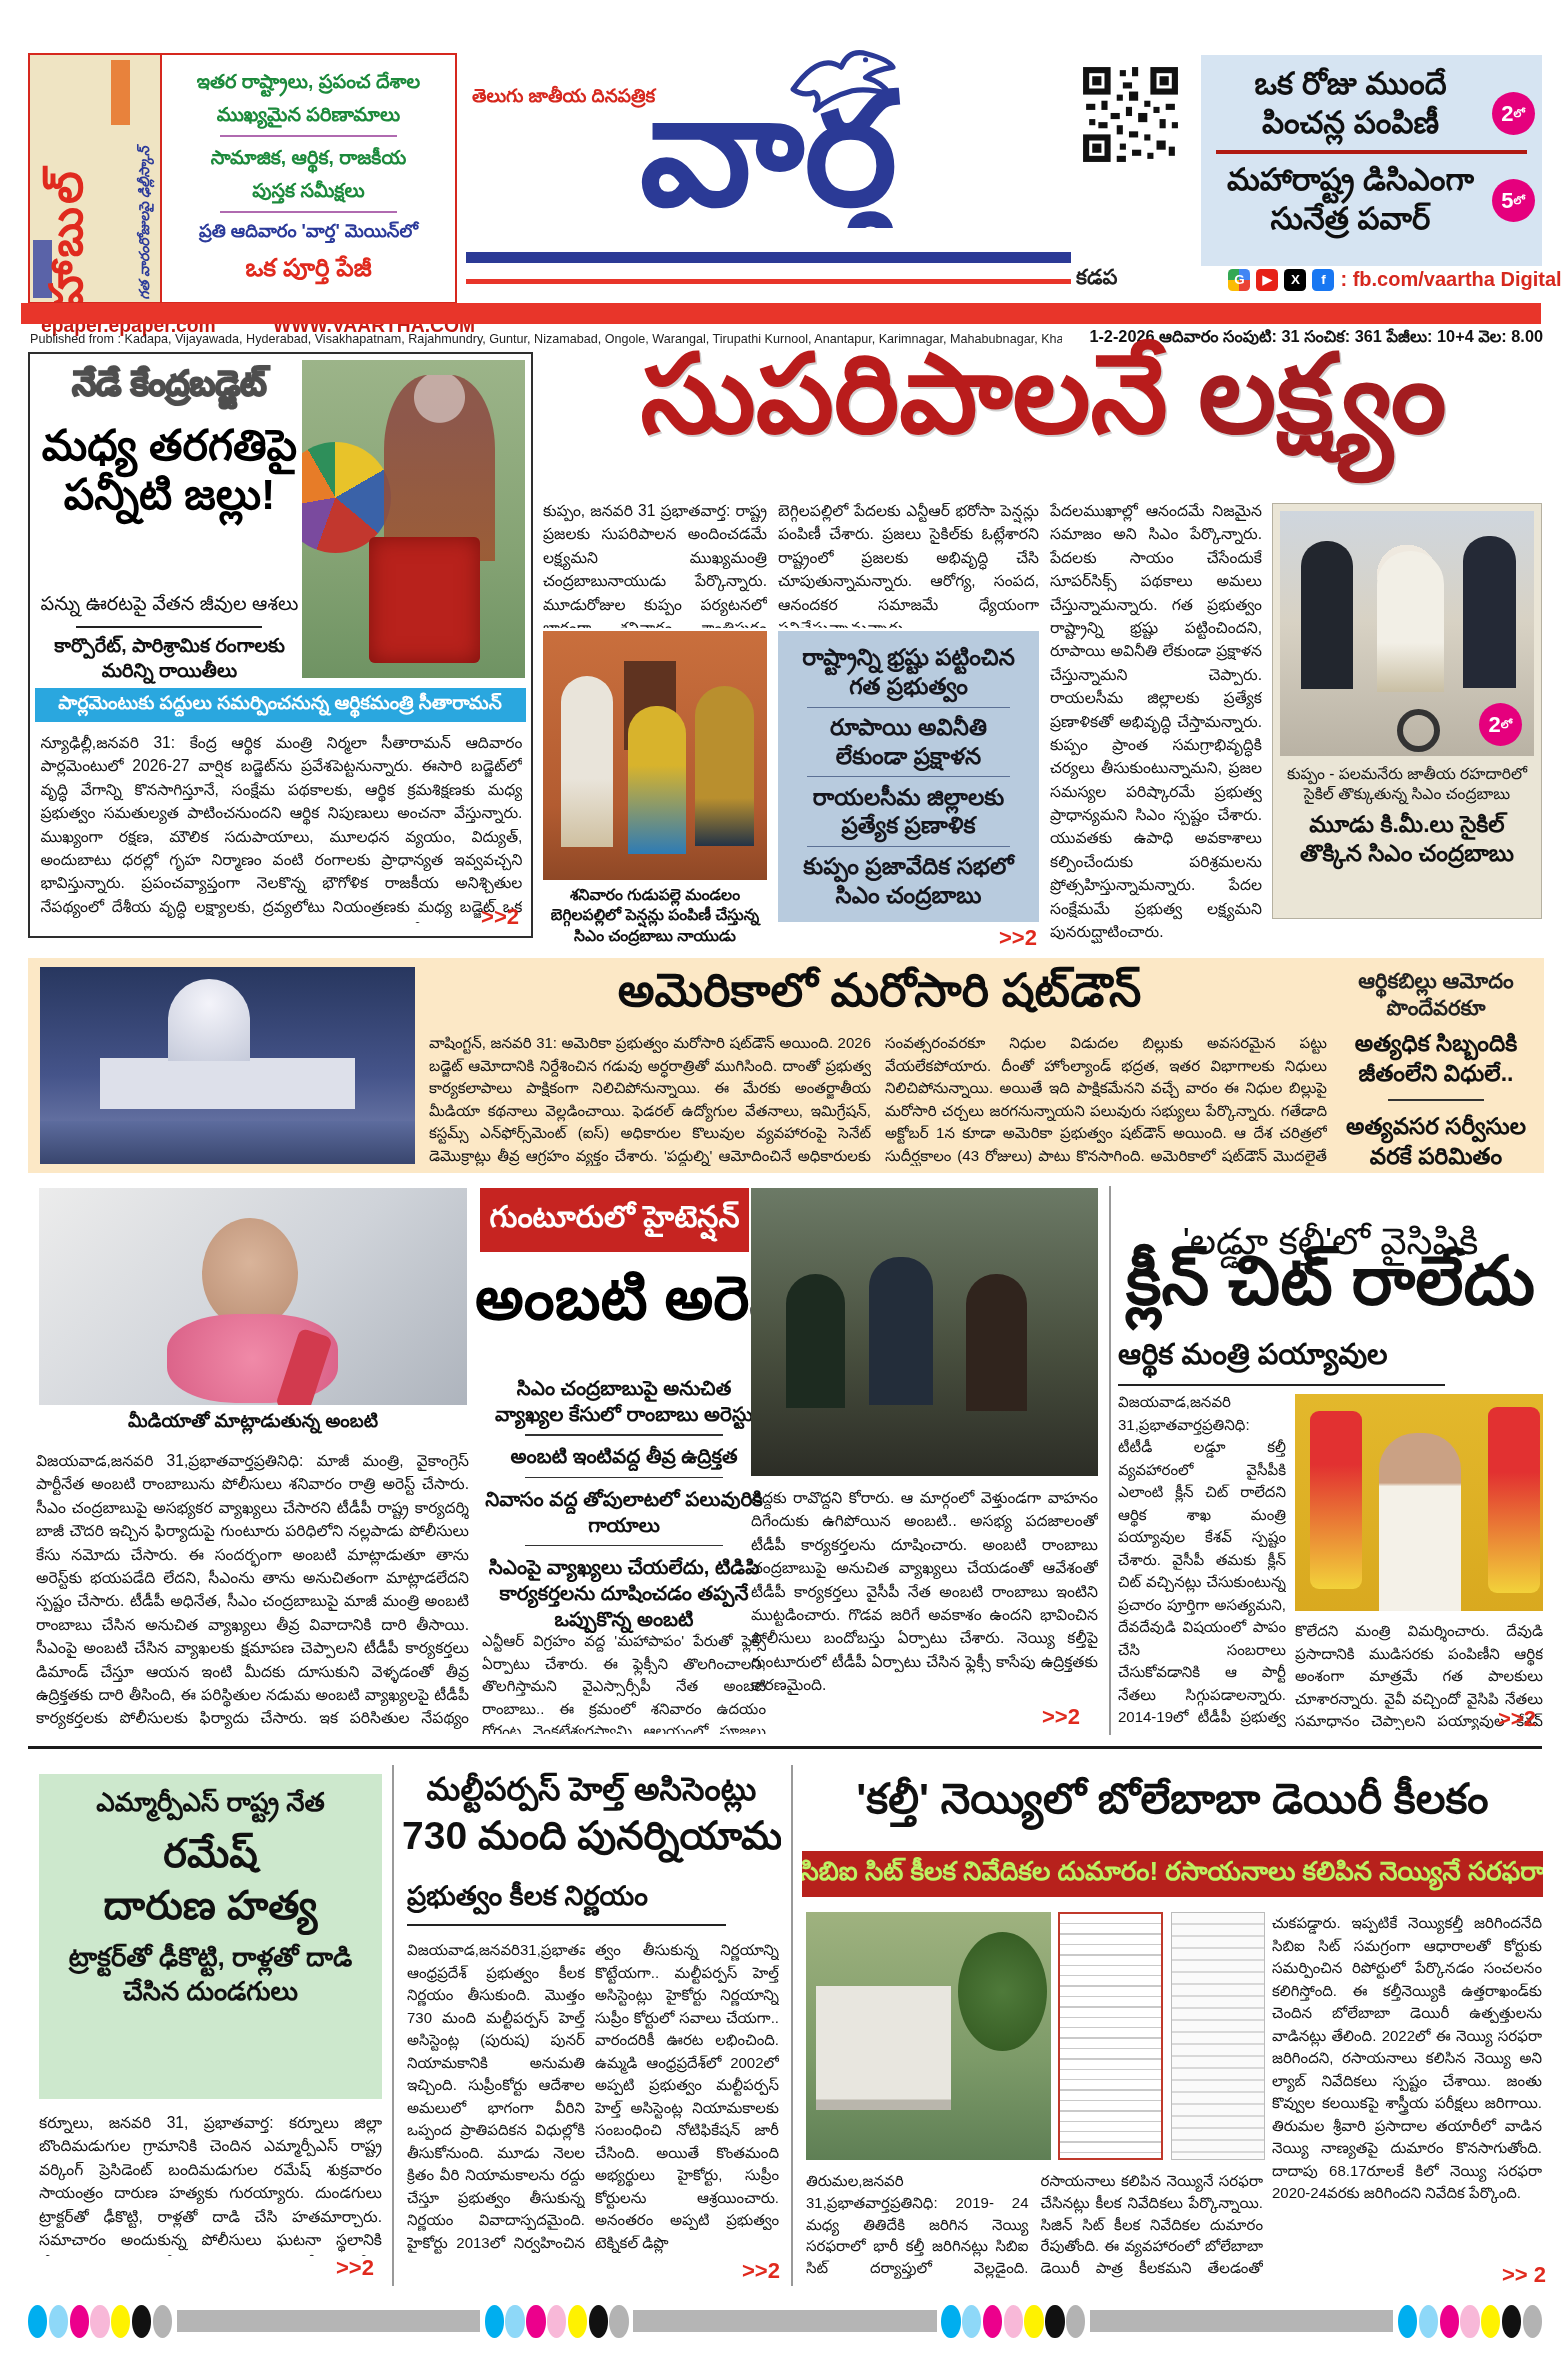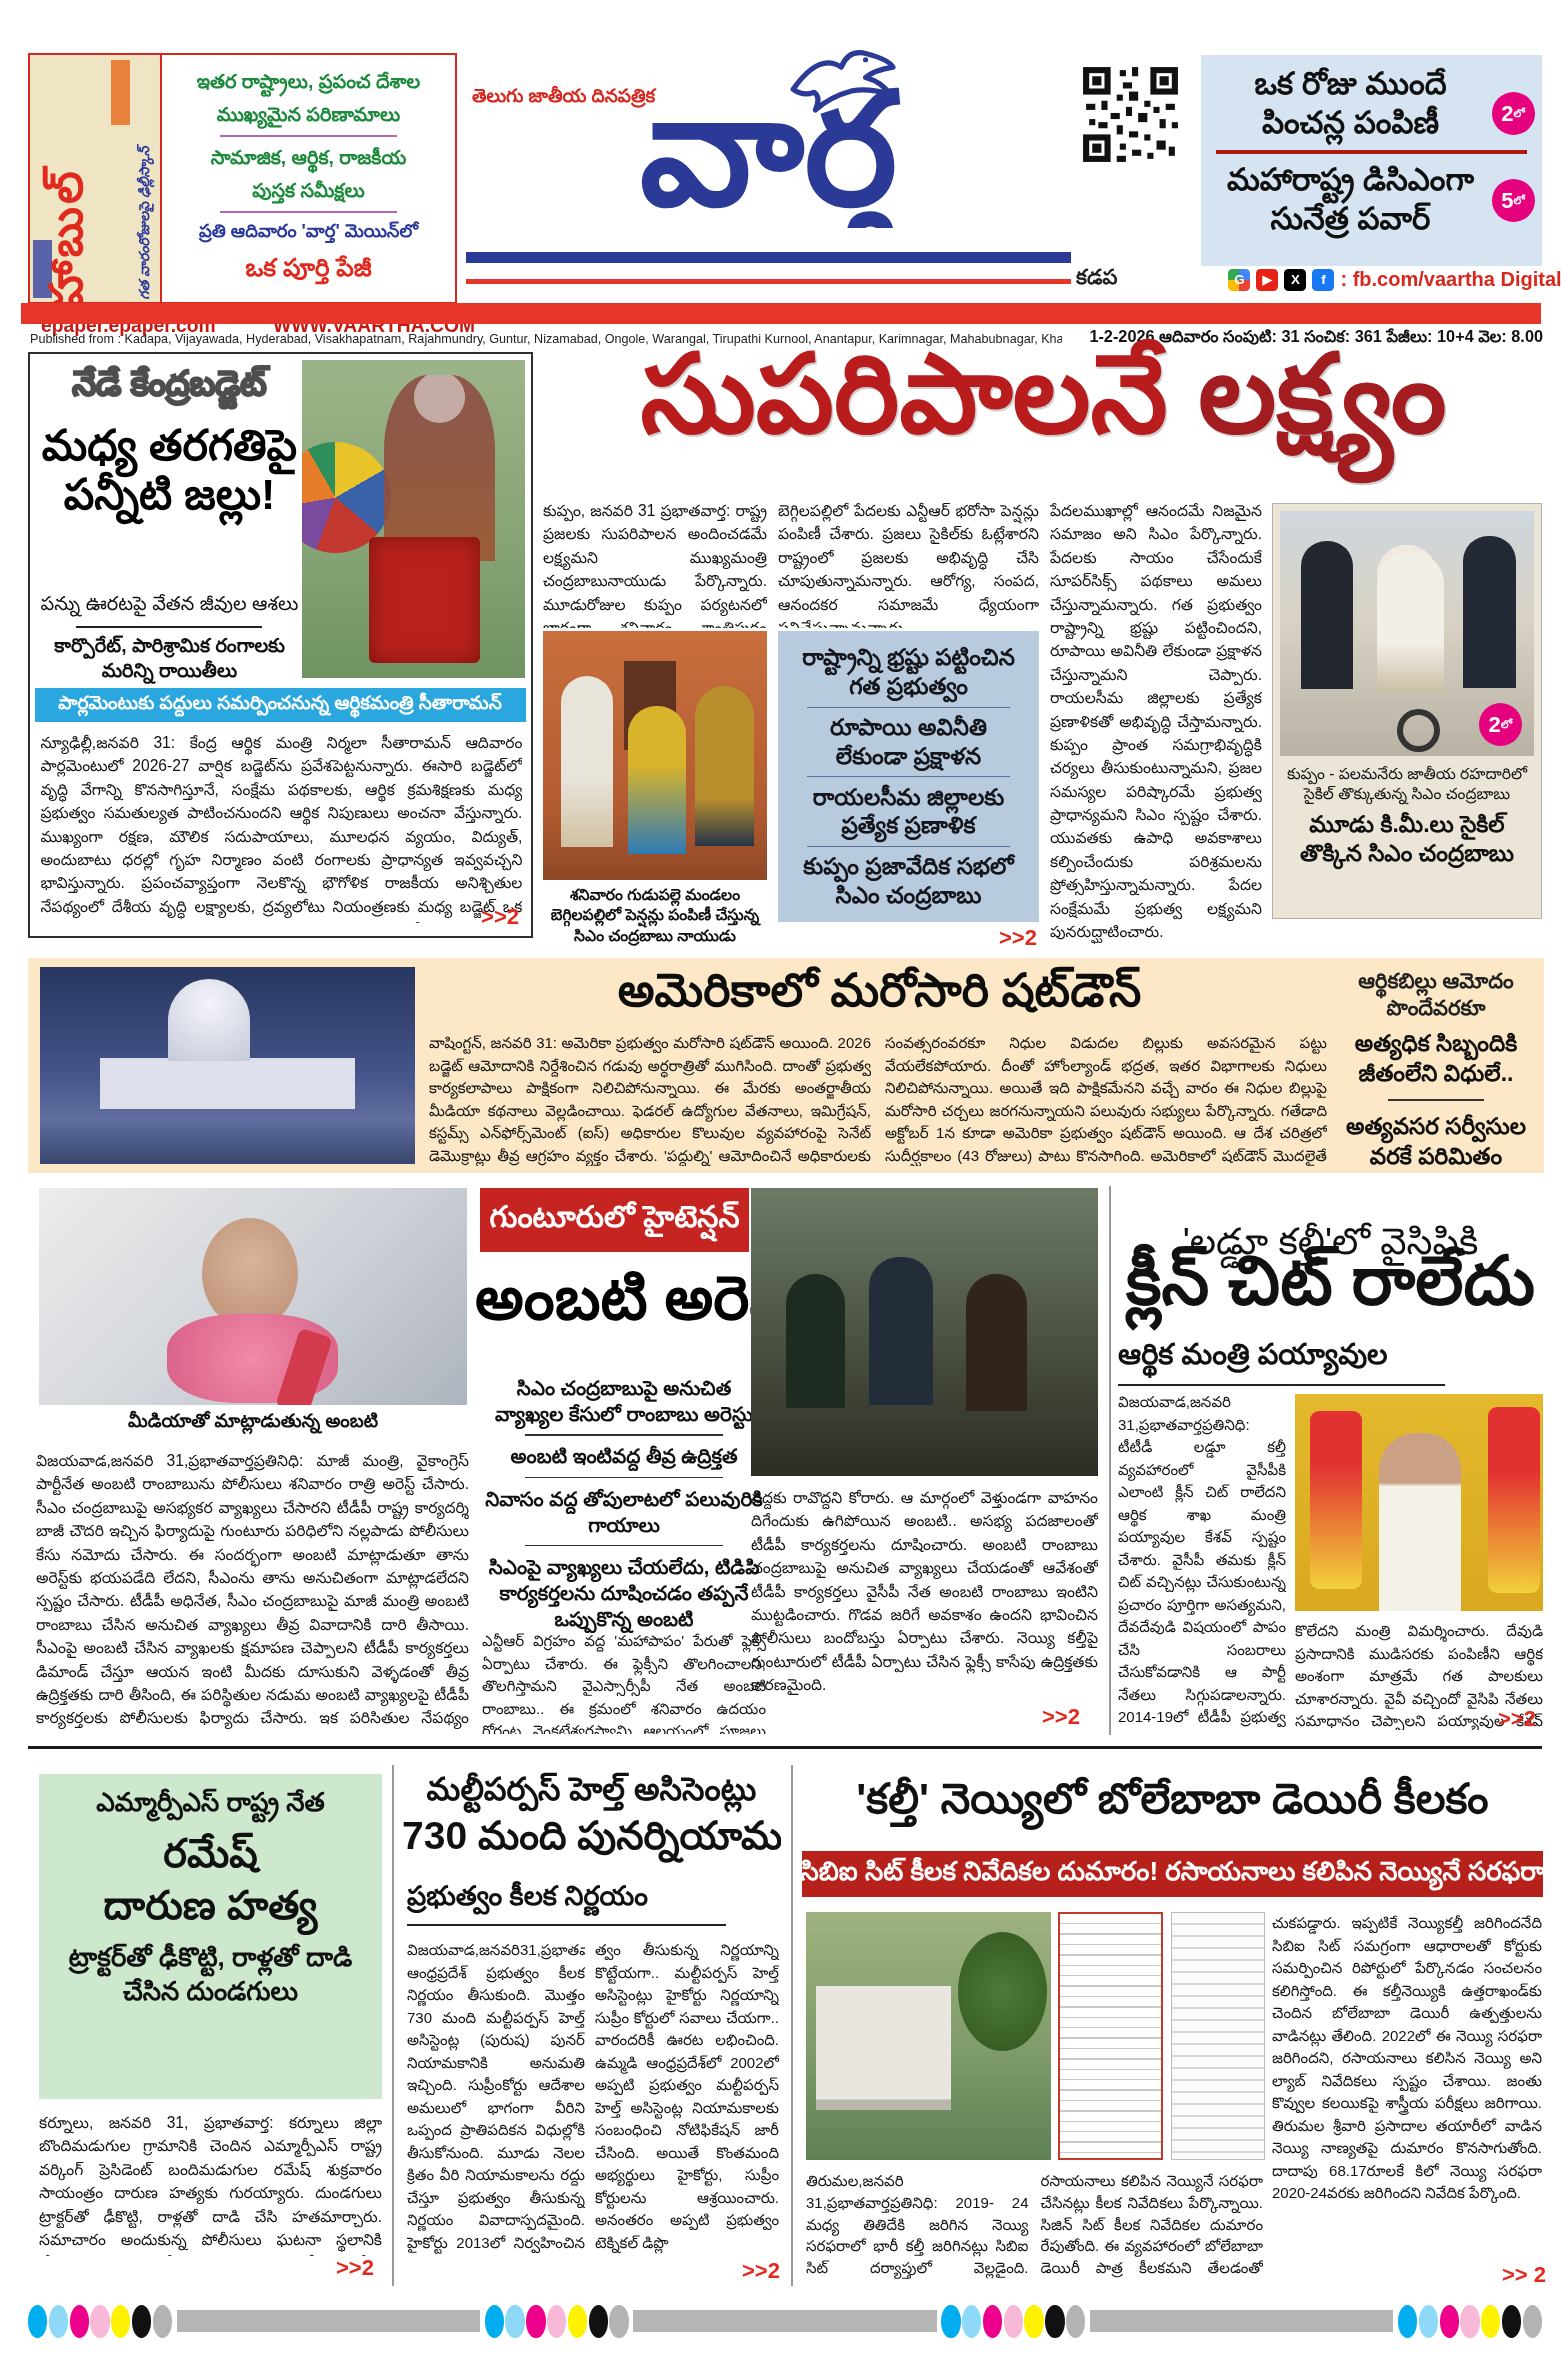--- a/index.html
+++ b/index.html
@@ -159,21 +159,21 @@
   .ram-s{font-size:26px;font-weight:800;line-height:1.3;margin-top:12px;}
   .ram-body{left:39px;top:2111px;width:343px;height:145px;font-size:15.6px;}
   .moreD{left:336px;top:2255px;}
   .hea-h1{left:402px;top:1771px;width:379px;text-align:center;font-size:32px;font-weight:900;white-space:nowrap;overflow:hidden;}
   .hea-h2{left:402px;top:1814px;width:379px;text-align:center;font-size:39px;font-weight:900;white-space:nowrap;overflow:hidden;}
   .hea-sub{left:407px;top:1881px;width:319px;font-size:27px;font-weight:bold;border-bottom:2.2px solid #222;padding-bottom:6px;white-space:nowrap;overflow:hidden;}
   .hea-c1{left:407px;top:1939px;width:178px;height:318px;font-size:15px;}
   .hea-c2{left:595px;top:1939px;width:184px;height:318px;font-size:15px;}
   .moreE{left:742px;top:2258px;}
   .dai-h1{left:802px;top:1775px;width:741px;text-align:center;font-size:42px;font-weight:900;white-space:nowrap;overflow:hidden;}
-  .dai-bar{left:802px;top:1851px;width:741px;height:46px;background:#b7211c;color:#ffffff;font-size:26px;font-weight:800;
+  .dai-bar{left:802px;top:1851px;width:741px;height:46px;background:#b7211c;color:#bef264;font-size:26px;font-weight:800;
            display:flex;align-items:center;justify-content:center;white-space:nowrap;overflow:hidden;}
   .dai-p1{left:806px;top:1912px;width:245px;height:248px;background:linear-gradient(180deg,#9fb27f 0%,#7c9a68 60%,#5f7f55 100%);overflow:hidden;}
   .dp-build{position:absolute;left:4%;top:30%;width:55%;height:50%;background:#e8e6df;box-shadow:inset 0 -10.4px 0 #b9b6ac;}
   .dp-tree{position:absolute;left:62%;top:8%;width:89px;height:119px;background:radial-gradient(circle,#4f7a3a,#31571f);border-radius:50%;}
   .dai-doc{left:1058px;top:1912px;width:105px;height:248px;background:
            repeating-linear-gradient(180deg,#ffffff 0 9px,#c9c9c9 9px 10.4px);border:2.2px solid #c0392b;}
   .dai-phone{left:1171px;top:1912px;width:94px;height:248px;background:
            repeating-linear-gradient(180deg,#fafafa 0 10.4px,#d8d8d8 10.4px 12px);border:1.5px solid #bbb;}
   .dai-col{left:1272px;top:1912px;width:270px;height:341px;font-size:15px;}
   .dai-bottom{left:806px;top:2170px;width:457px;height:111px;font-size:15px;column-count:2;column-gap:12px;text-align:justify;line-height:1.45;overflow:hidden;}

